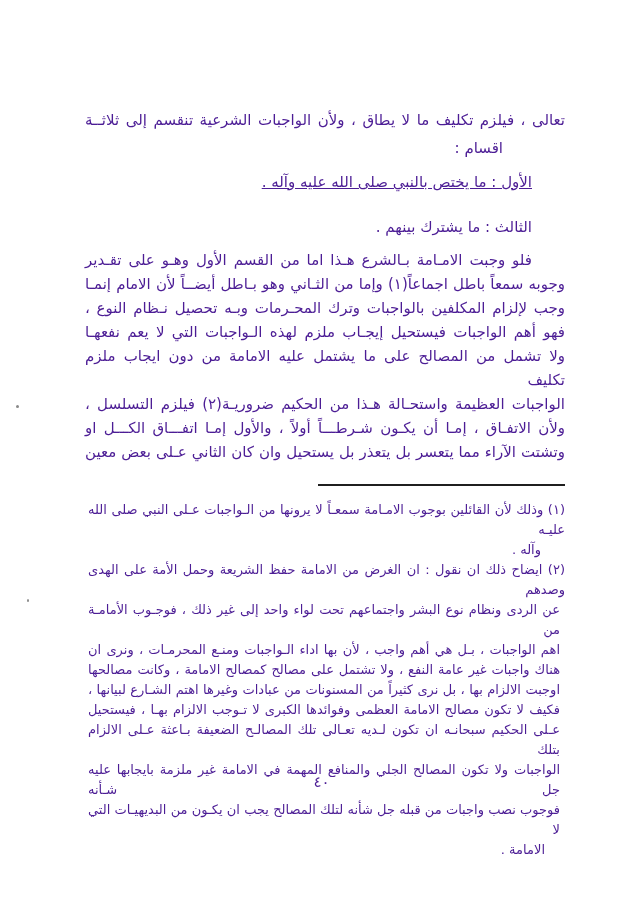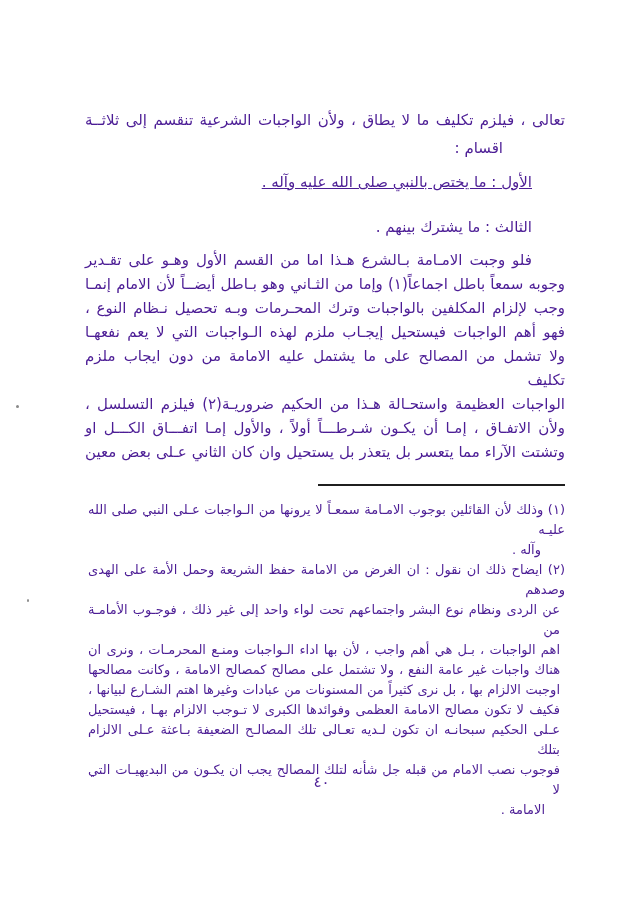--- a/index.html
+++ b/index.html
@@ -110,21 +110,22 @@
       <div class="frline fn-hang1">وآله .</div>
     </div>
     <div>
       <div class="fline">(٢) ايضاح ذلك ان نقول : ان الغرض من الامامة حفظ الشريعة وحمل الأمة على الهدى وصدهم</div>
       <div class="fline fn-hang2">عن الردى ونظام نوع البشر واجتماعهم تحت لواء واحد إلى غير ذلك ، فوجـوب الأمامـة من</div>
       <div class="fline fn-hang2">اهم الواجبات ، بـل هي أهم واجب ، لأن بها اداء الـواجبات ومنـع المحرمـات ، ونرى ان</div>
       <div class="fline fn-hang2">هناك واجبات غير عامة النفع ، ولا تشتمل على مصالح كمصالح الامامة ، وكانت مصالحها</div>
       <div class="fline fn-hang2">اوجبت الالزام بها ، بل نرى كثيراً من المسنونات من عبادات وغيرها اهتم الشـارع لبيانها ،</div>
       <div class="fline fn-hang2">فكيف لا تكون مصالح الامامة العظمى وفوائدها الكبرى لا تـوجب الالزام بهـا ، فيستحيل</div>
       <div class="fline fn-hang2">عـلى الحكيم سبحانـه ان تكون لـديه تعـالى تلك المصالـح الضعيفة بـاعثة عـلى الالزام بتلك</div>
-      <div class="fline fn-hang2">فوجوب نصب الامام من قبله جل شأنه لتلك المصالح يجب ان يكـون من البديهيـات التي لا</div>
+      <div class="fline fn-hang2">الواجبات ولا تكون المصالح الجلي والمنافع المهمة في الامامة غير ملزمة بايجابها عليه جل شـأنه</div>
+      <div class="fline fn-hang2">فوجوب نصب واجبات من قبله جل شأنه لتلك المصالح يجب ان يكـون من البديهيـات التي لا</div>
       <div class="frline fn-last">الامامة .</div>
     </div>
   </div>
 
   <div class="page-number">٤٠</div>
 
   <div class="speck speck-a"></div>
   <div class="speck speck-b"></div>
 
 </div>

